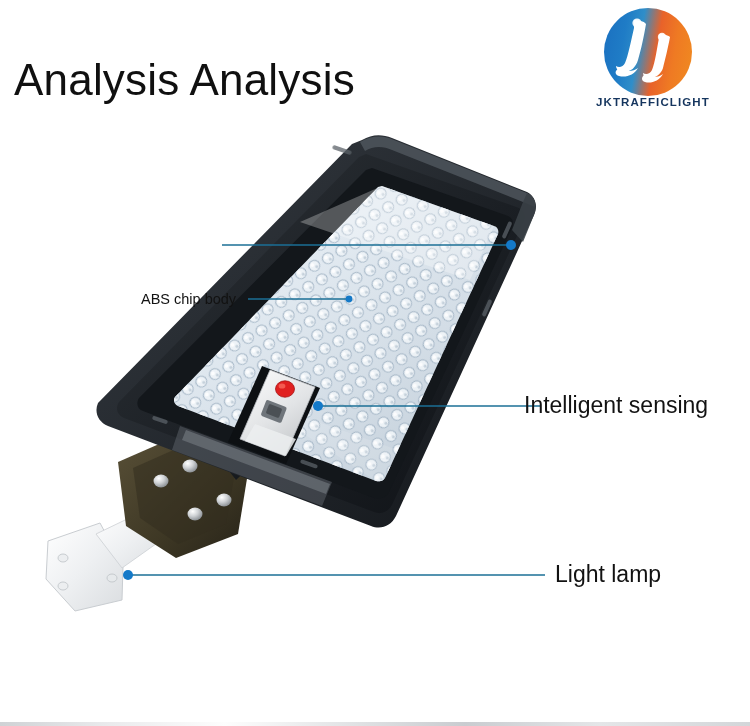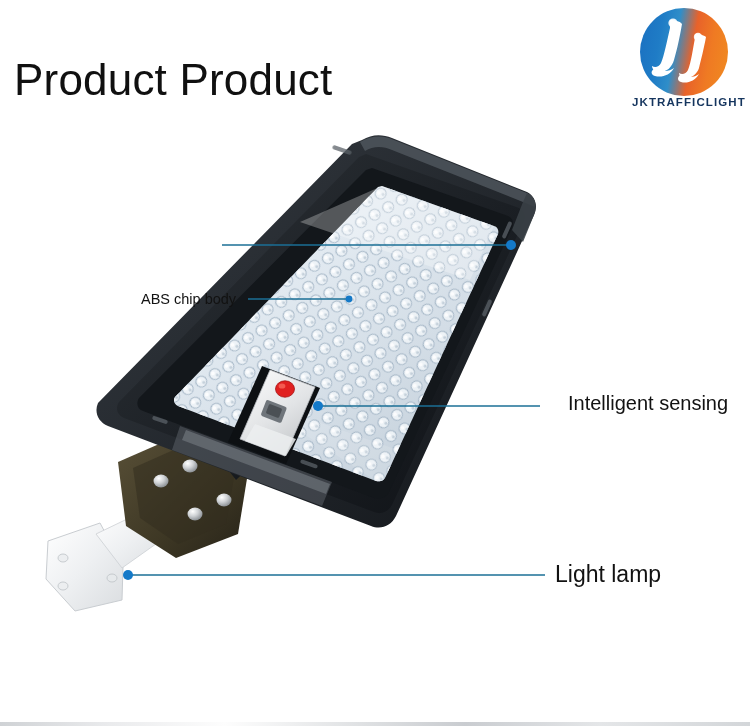--- a/index.html
+++ b/index.html
@@ -26,21 +26,21 @@
     font-size: 44px;
     font-weight: 400;
     color: #101010;
     letter-spacing: 0.2px;
     white-space: nowrap;
   }
 
   
   #brand {
     position: absolute;
-    left: 632px;
+    left: 596px;
     top: 8px;
     width: 112px;
     height: 100px;
   }
   #brand-mark {
     position: absolute;
     left: 8px;
     top: 0px;
     width: 88px;
     height: 88px;
@@ -75,21 +75,21 @@
   #product-stage svg { display: block; }
 
   
   .callout-label {
     position: absolute;
     color: #121212;
     white-space: nowrap;
   }
   #label-led-chip { left: 122px; top: 230px; font-size: 23px; }
   #label-abs-lamp-body { left: 141px; top: 291px; font-size: 14.5px; }
-  #label-intelligent-sensing { left: 568px; top: 392px; font-size: 20px; }
+  #label-intelligent-sensing { left: 524px; top: 392px; font-size: 23px; }
   #label-light-pole { left: 555px; top: 561px; font-size: 23px; }
 
   
   #callout-lines {
     position: absolute;
     left: 0;
     top: 0;
     width: 750px;
     height: 726px;
     pointer-events: none;
@@ -105,21 +105,21 @@
     background: linear-gradient(90deg,
         #cfd2d5 0%, #e9eaec 14%, #fdfdfd 30%,
         #dfe1e3 48%, #c9ccd0 62%, #e4e6e8 80%, #d3d6d9 100%);
   }
 </style>
 </head>
 <body>
 
 <div id="page">
 
-  <div id="page-title">Product Product</div>
+  <div id="page-title">Analysis Analysis</div>
 
   <div id="brand">
     <div id="brand-mark">
       <svg width="88" height="88" viewBox="0 0 88 88" aria-hidden="true">
 
         <g fill="#ffffff">
           <path d="M30 12 C34 12 40 13 42 16 C40 28 37 42 34 52
                    C32 59 27 64 20 64 C15 64 12 61 12 58
                    C15 60 19 59 21 55 C24 48 27 33 30 20 Z"></path>
           <path d="M15 60 C21 64 29 64 34 60 C30 67 22 70 15 68

